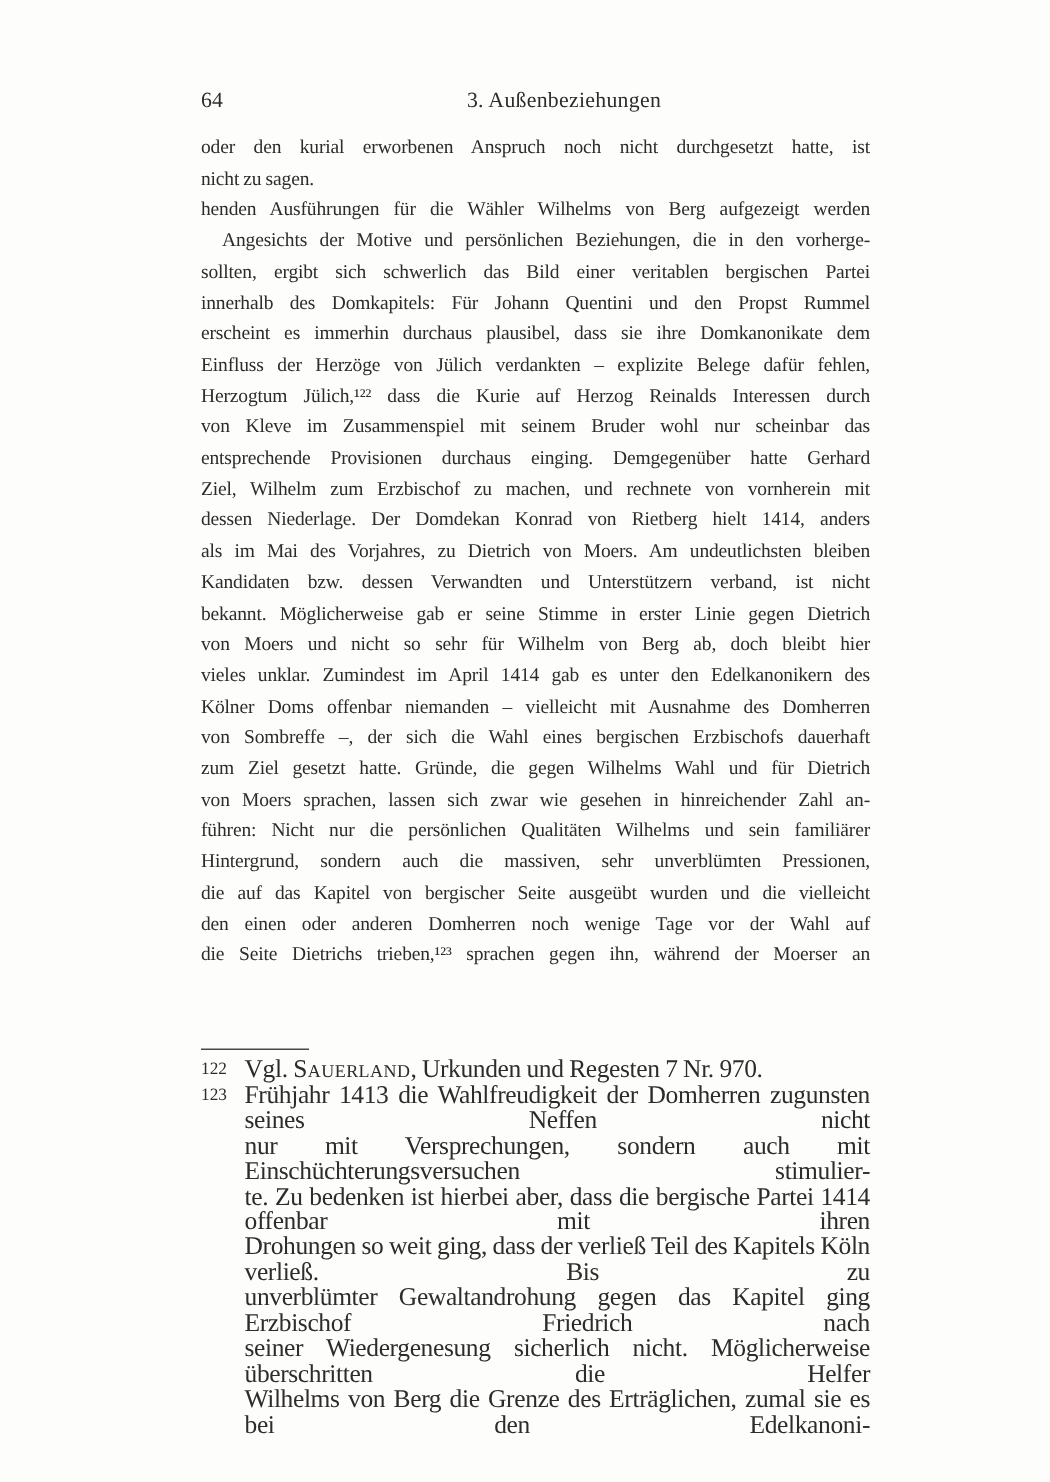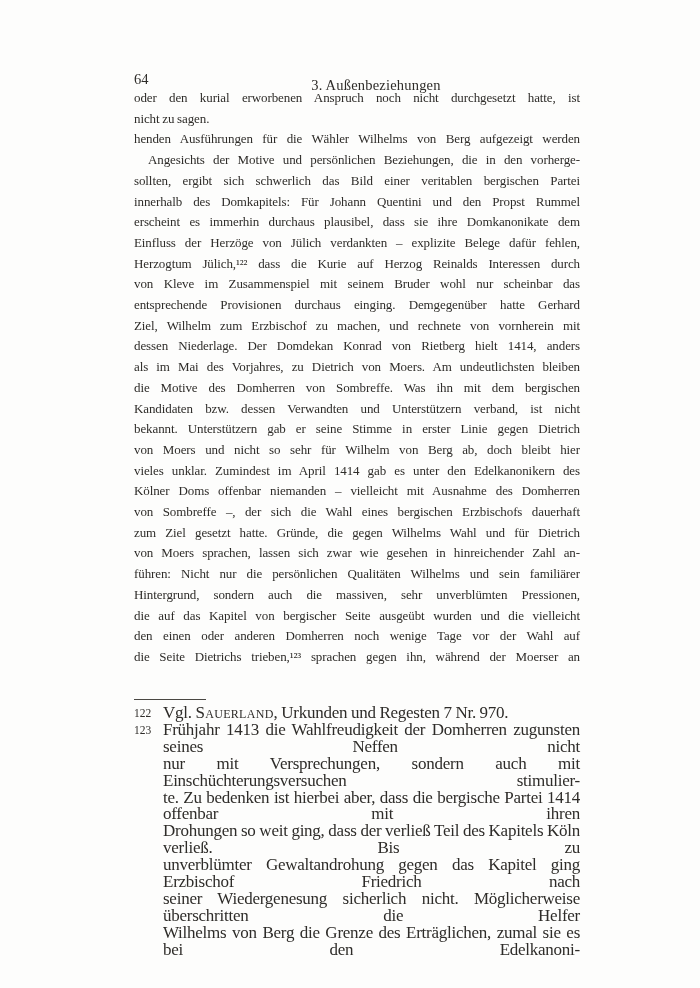--- a/index.html
+++ b/index.html
@@ -14,26 +14,25 @@
   }
   .page-header {
     position: absolute;
     left: 134px;
     width: 446px;
     top: 59px;
     height: 18px;
     font-size: 14.5px;
     line-height: 16px;
   }
-  .page-number { position: absolute; left: 0; top: 12px; text-align: center; }
+  .page-number { position: absolute; left: 0; top: 0; text-align: center; }
   .running-head {
     position: absolute; left: 0; right: 0;
     text-align: center; padding-left: 38px;
     letter-spacing: 0.2px;
-    margin-top: 18px;
   }
   .page-body {
     position: absolute;
     left: 134px;
     width: 446px;
     top: 88px;
   }
   .page-body .line {
     font-size: 13px;
     line-height: 20.7px;
@@ -96,23 +95,22 @@
         <div class="line">sollten, ergibt sich schwerlich das Bild einer veritablen bergischen Partei</div>
         <div class="line">innerhalb des Domkapitels: Für Johann Quentini und den Propst Rummel</div>
         <div class="line">erscheint es immerhin durchaus plausibel, dass sie ihre Domkanonikate dem</div>
         <div class="line">Einfluss der Herzöge von Jülich verdankten – explizite Belege dafür fehlen,</div>
         <div class="line">Herzogtum Jülich,¹²² dass die Kurie auf Herzog Reinalds Interessen durch</div>
         <div class="line">von Kleve im Zusammenspiel mit seinem Bruder wohl nur scheinbar das</div>
         <div class="line">entsprechende Provisionen durchaus einging. Demgegenüber hatte Gerhard</div>
         <div class="line">Ziel, Wilhelm zum Erzbischof zu machen, und rechnete von vornherein mit</div>
         <div class="line">dessen Niederlage. Der Domdekan Konrad von Rietberg hielt 1414, anders</div>
         <div class="line">als im Mai des Vorjahres, zu Dietrich von Moers. Am undeutlichsten bleiben</div>
-        <div class="line">die Motive des Domherren von Sombreffe. Was ihn mit dem bergischen</div>
         <div class="line">Kandidaten bzw. dessen Verwandten und Unterstützern verband, ist nicht</div>
-        <div class="line">bekannt. Unterstützern gab er seine Stimme in erster Linie gegen Dietrich</div>
+        <div class="line">bekannt. Möglicherweise gab er seine Stimme in erster Linie gegen Dietrich</div>
         <div class="line">von Moers und nicht so sehr für Wilhelm von Berg ab, doch bleibt hier</div>
         <div class="line">vieles unklar. Zumindest im April 1414 gab es unter den Edelkanonikern des</div>
         <div class="line">Kölner Doms offenbar niemanden – vielleicht mit Ausnahme des Domherren</div>
         <div class="line">von Sombreffe –, der sich die Wahl eines bergischen Erzbischofs dauerhaft</div>
         <div class="line">zum Ziel gesetzt hatte. Gründe, die gegen Wilhelms Wahl und für Dietrich</div>
         <div class="line">von Moers sprachen, lassen sich zwar wie gesehen in hinreichender Zahl an-</div>
         <div class="line">führen: Nicht nur die persönlichen Qualitäten Wilhelms und sein familiärer</div>
         <div class="line">Hintergrund, sondern auch die massiven, sehr unverblümten Pressionen,</div>
         <div class="line">die auf das Kapitel von bergischer Seite ausgeübt wurden und die vielleicht</div>
         <div class="line">den einen oder anderen Domherren noch wenige Tage vor der Wahl auf</div>

